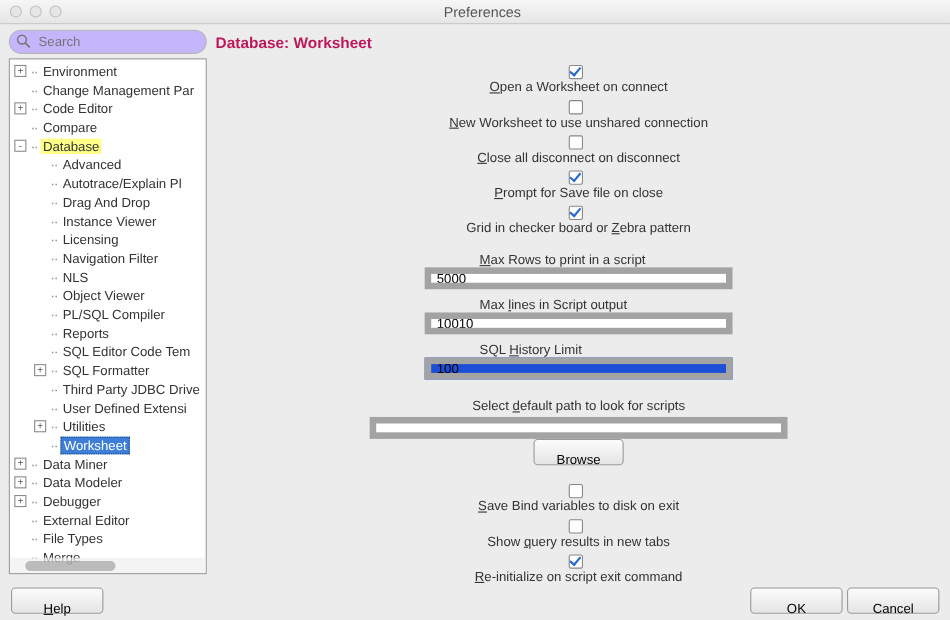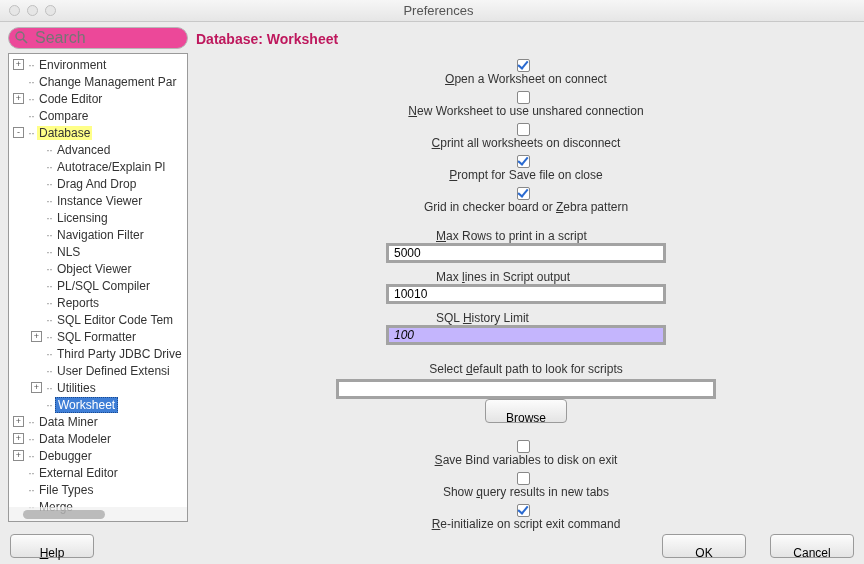--- a/index.html
+++ b/index.html
@@ -43,22 +43,22 @@
 .search-wrap {
   position: relative;
   margin-bottom: 4px;
 }
 .search-wrap input {
   width: 100%;
   height: 22px;
   border-radius: 11px;
   border: 1px solid #b7b7b7;
   padding: 0 8px 0 26px;
-  font-size: 16px;
-  background: #ec4899;
+  font-size: 12px;
+  background: #c4b5fd;
   outline: none;
 }
 .search-wrap .sicon {
   position: absolute; left: 7px; top: 4px;
 }
 .tree-box {
   flex: 1;
   border: 1px solid #9a9a9a;
   background: #fff;
   overflow: hidden;
@@ -145,50 +145,49 @@
   content: "";
   width: 8px; height: 4px;
   border-left: 2px solid #2a6ad0;
   border-bottom: 2px solid #2a6ad0;
   transform: rotate(-50deg);
   margin-top: -3px;
 }
 .ul { text-decoration: underline; }
 .text-input {
   height: 20px;
-  border: 3px solid #a3a3a3;
+  border: 6px solid #a3a3a3;
   background: #fff;
   padding: 0 5px;
   font-size: 12px;
   outline: none;
 }
 .text-input.hl {
-  background: #c4b5fd;
-  font-style: italic;
+  background: #1d4ed8;
 }
 .lbl-col { width: 180px; }
 .btn {
   height: 22px;
   padding: 11px 20px;
   border: 1px solid #9a9a9a;
   border-radius: 4px;
   background: linear-gradient(#fcfcfc, #e4e4e4);
   font-size: 12px;
   cursor: pointer;
 }
 .footer {
   position: absolute;
   bottom: 6px; left: 0; right: 0;
   display: flex;
   align-items: center;
   padding: 0 10px;
 }
 .footer .spacer { flex: 1; }
 .footer .btn { min-width: 84px; }
-.footer .btn + .btn { margin-left: 24px; }
+.footer .btn + .btn { margin-left: 4px; }
 .section-gap { height: 10px; }
 </style>
 </head>
 <body>
 
 <div class="titlebar">
   <div class="dots">
     <div class="dot"></div>
     <div class="dot"></div>
     <div class="dot"></div>
@@ -357,21 +356,21 @@
     <div class="form-row chk">
       <span class="chkbox checked"></span>
       <span><span></span><span class="ul">O</span><span>pen a Worksheet on connect</span></span>
     </div>
     <div class="form-row chk">
       <span class="chkbox"></span>
       <span><span class="ul">N</span><span>ew Worksheet to use unshared connection</span></span>
     </div>
     <div class="form-row chk">
       <span class="chkbox"></span>
-      <span><span class="ul">C</span><span>print all worksheets on disconnect</span></span>
+      <span><span class="ul">C</span><span>lose all disconnect on disconnect</span></span>
     </div>
     <div class="form-row chk">
       <span class="chkbox checked"></span>
       <span><span class="ul">P</span><span>rompt for Save file on close</span></span>
     </div>
     <div class="form-row chk">
       <span class="chkbox checked"></span>
       <span><span>Grid in checker board or </span><span class="ul">Z</span><span>ebra pattern</span></span>
     </div>
 

